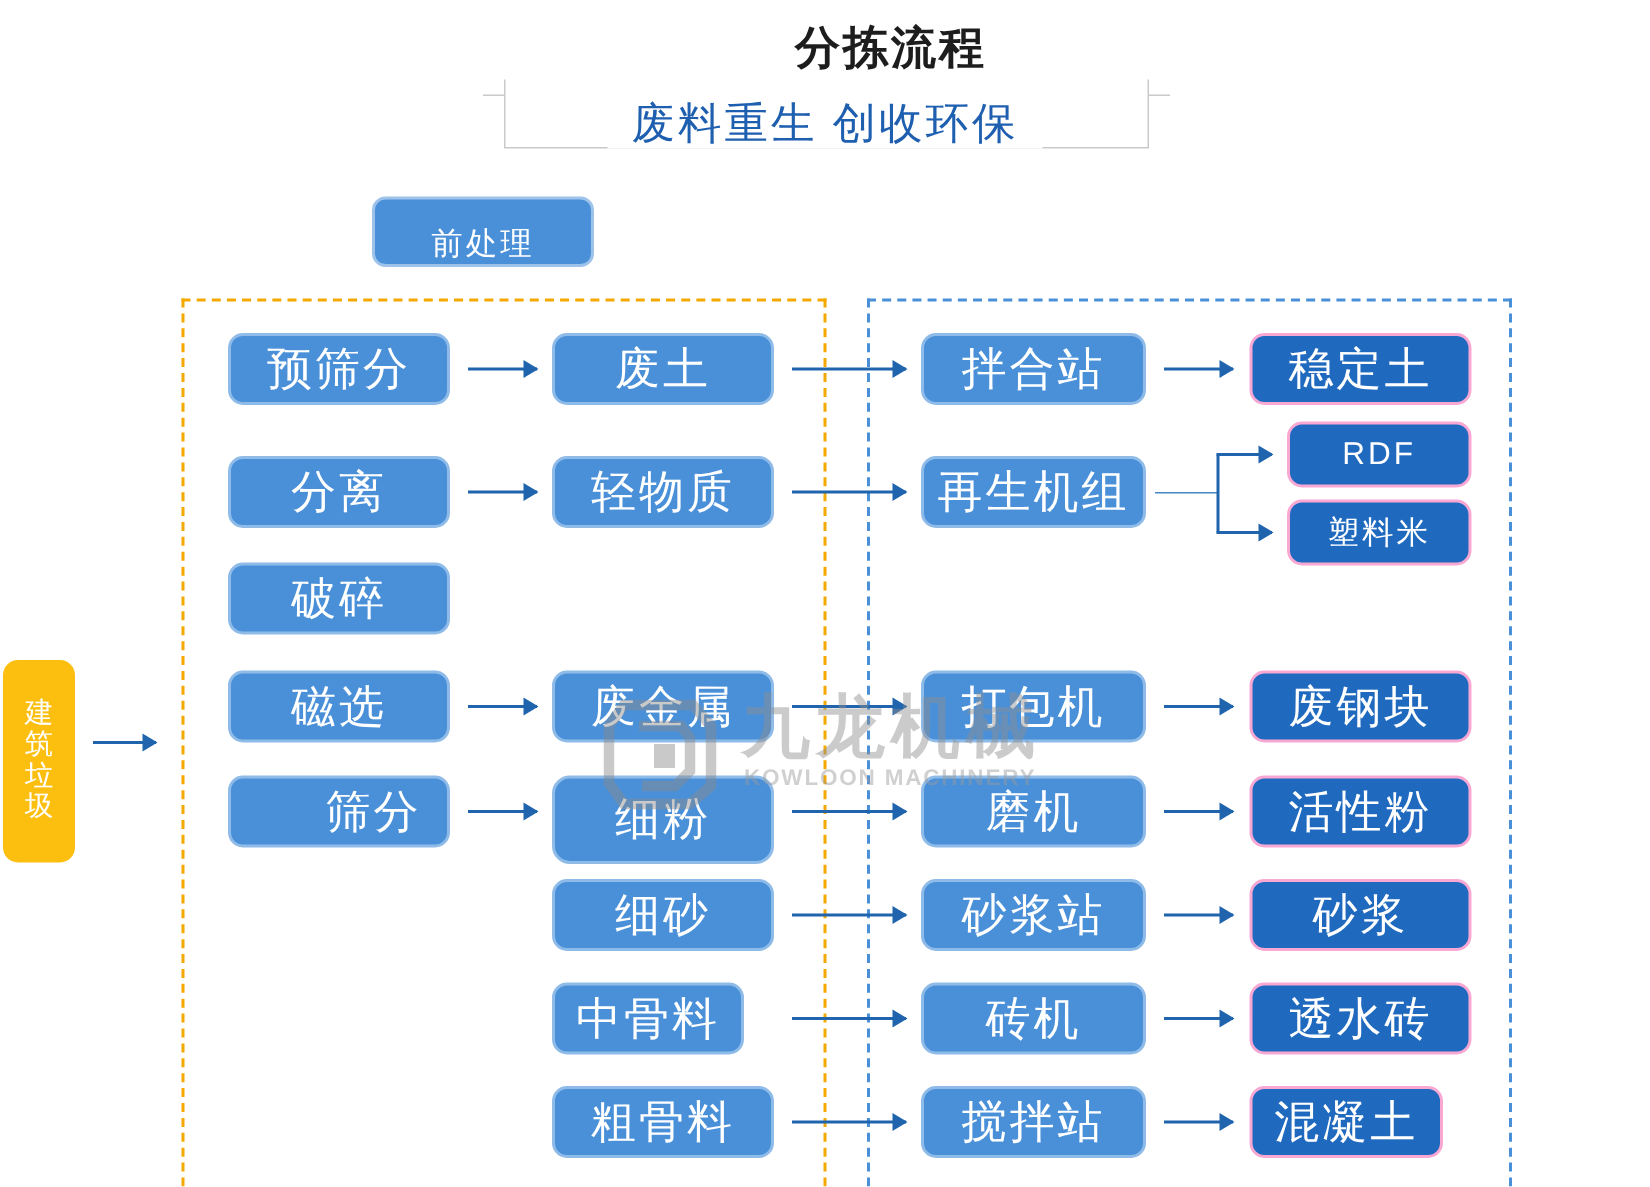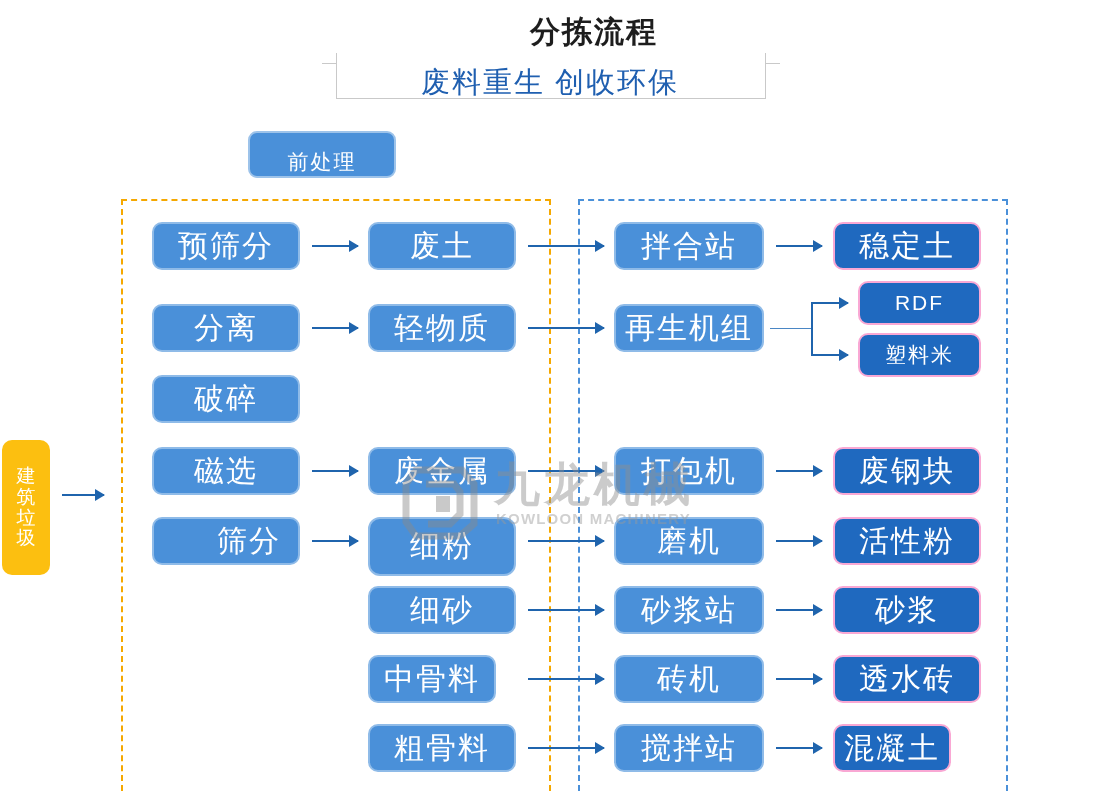--- a/index.html
+++ b/index.html
@@ -198,21 +198,21 @@
     </div>
   <div class="node c4" style="left:833px;top:517px;width:148px;height:48px;">
     <span>活性粉</span>
     </div>
   <div class="node c4" style="left:833px;top:586px;width:148px;height:48px;">
     <span>砂浆</span>
     </div>
   <div class="node c4" style="left:833px;top:655px;width:148px;height:48px;">
     <span>透水砖</span>
     </div>
-  <div class="node c4" style="left:833px;top:724px;width:118px;height:48px;">
+  <div class="node c4" style="left:833px;top:724px;width:129px;height:48px;">
     <span>混凝土</span>
     </div>
 
   <div class="arrow" style="left:312px;top:245px;width:46px;"></div>
   <div class="arrow" style="left:312px;top:327px;width:46px;"></div>
   <div class="arrow" style="left:312px;top:470px;width:46px;"></div>
   <div class="arrow" style="left:312px;top:540px;width:46px;"></div>
 
   <div class="arrow" style="left:528px;top:245px;width:76px;"></div>
   <div class="arrow" style="left:528px;top:327px;width:76px;"></div>

